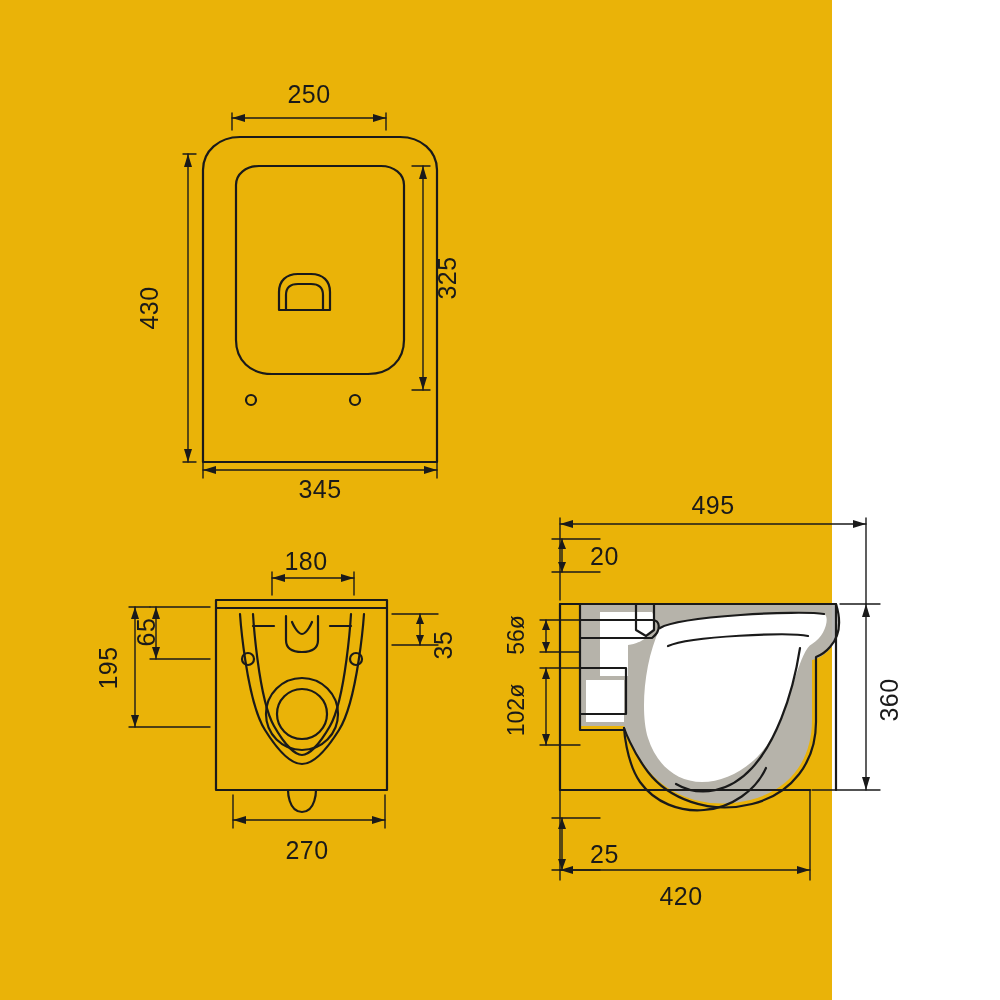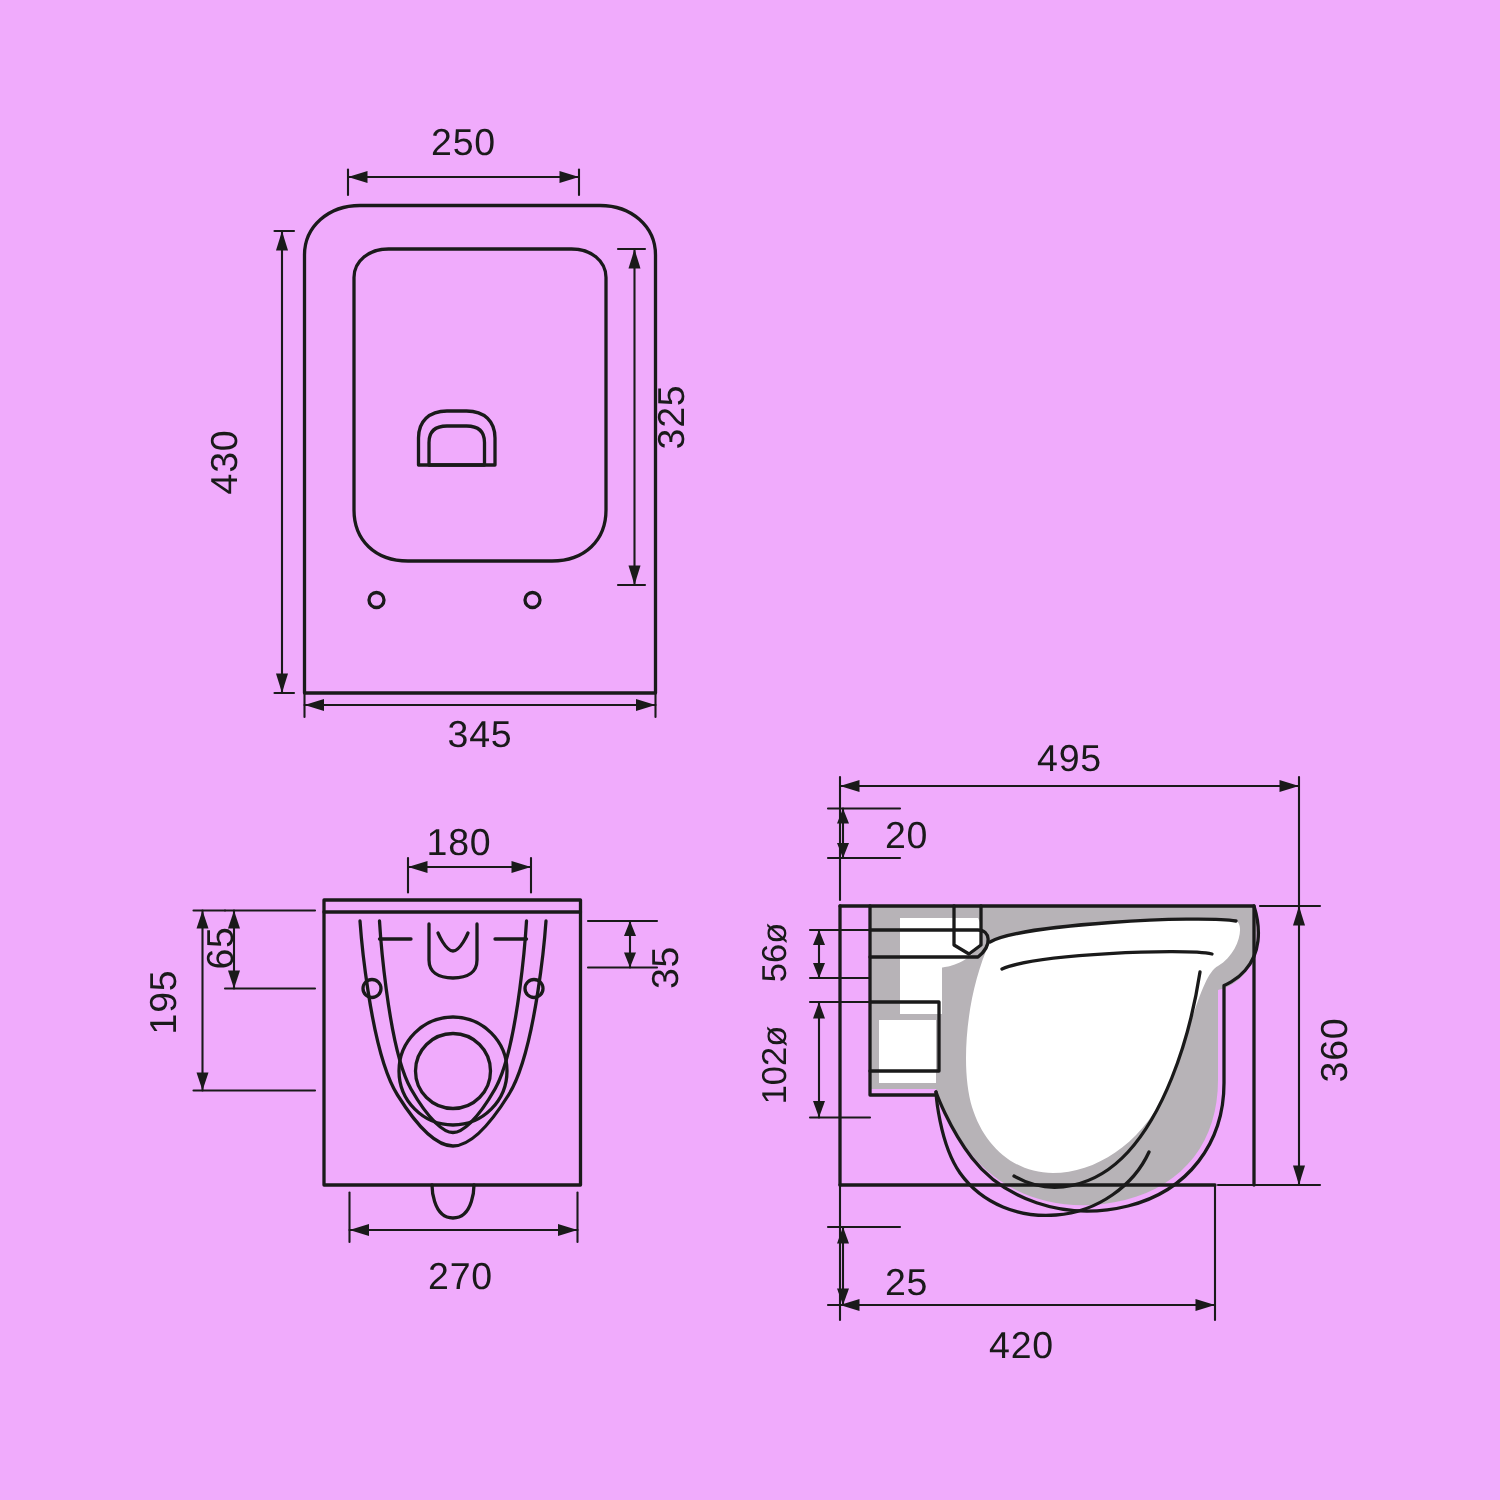--- a/index.html
+++ b/index.html
@@ -9,23 +9,23 @@
   }
   body {
     width: 1000px;
     height: 1000px;
     font-family: "Liberation Sans", sans-serif;
     color: #1a1a1a;
     overflow: hidden;
   }
   #sheet {
     position: relative;
-    width: 1000px;
+    width: 832px;
     height: 1000px;
-    background: #f0abfc;
+    background: #eab308;
   }
   #drawing {
     position: absolute;
     left: 0;
     top: 0;
   }
   .dim-text {
     font-family: "Liberation Sans", sans-serif;
     font-size: 25px;
     fill: #1a1a1a;

